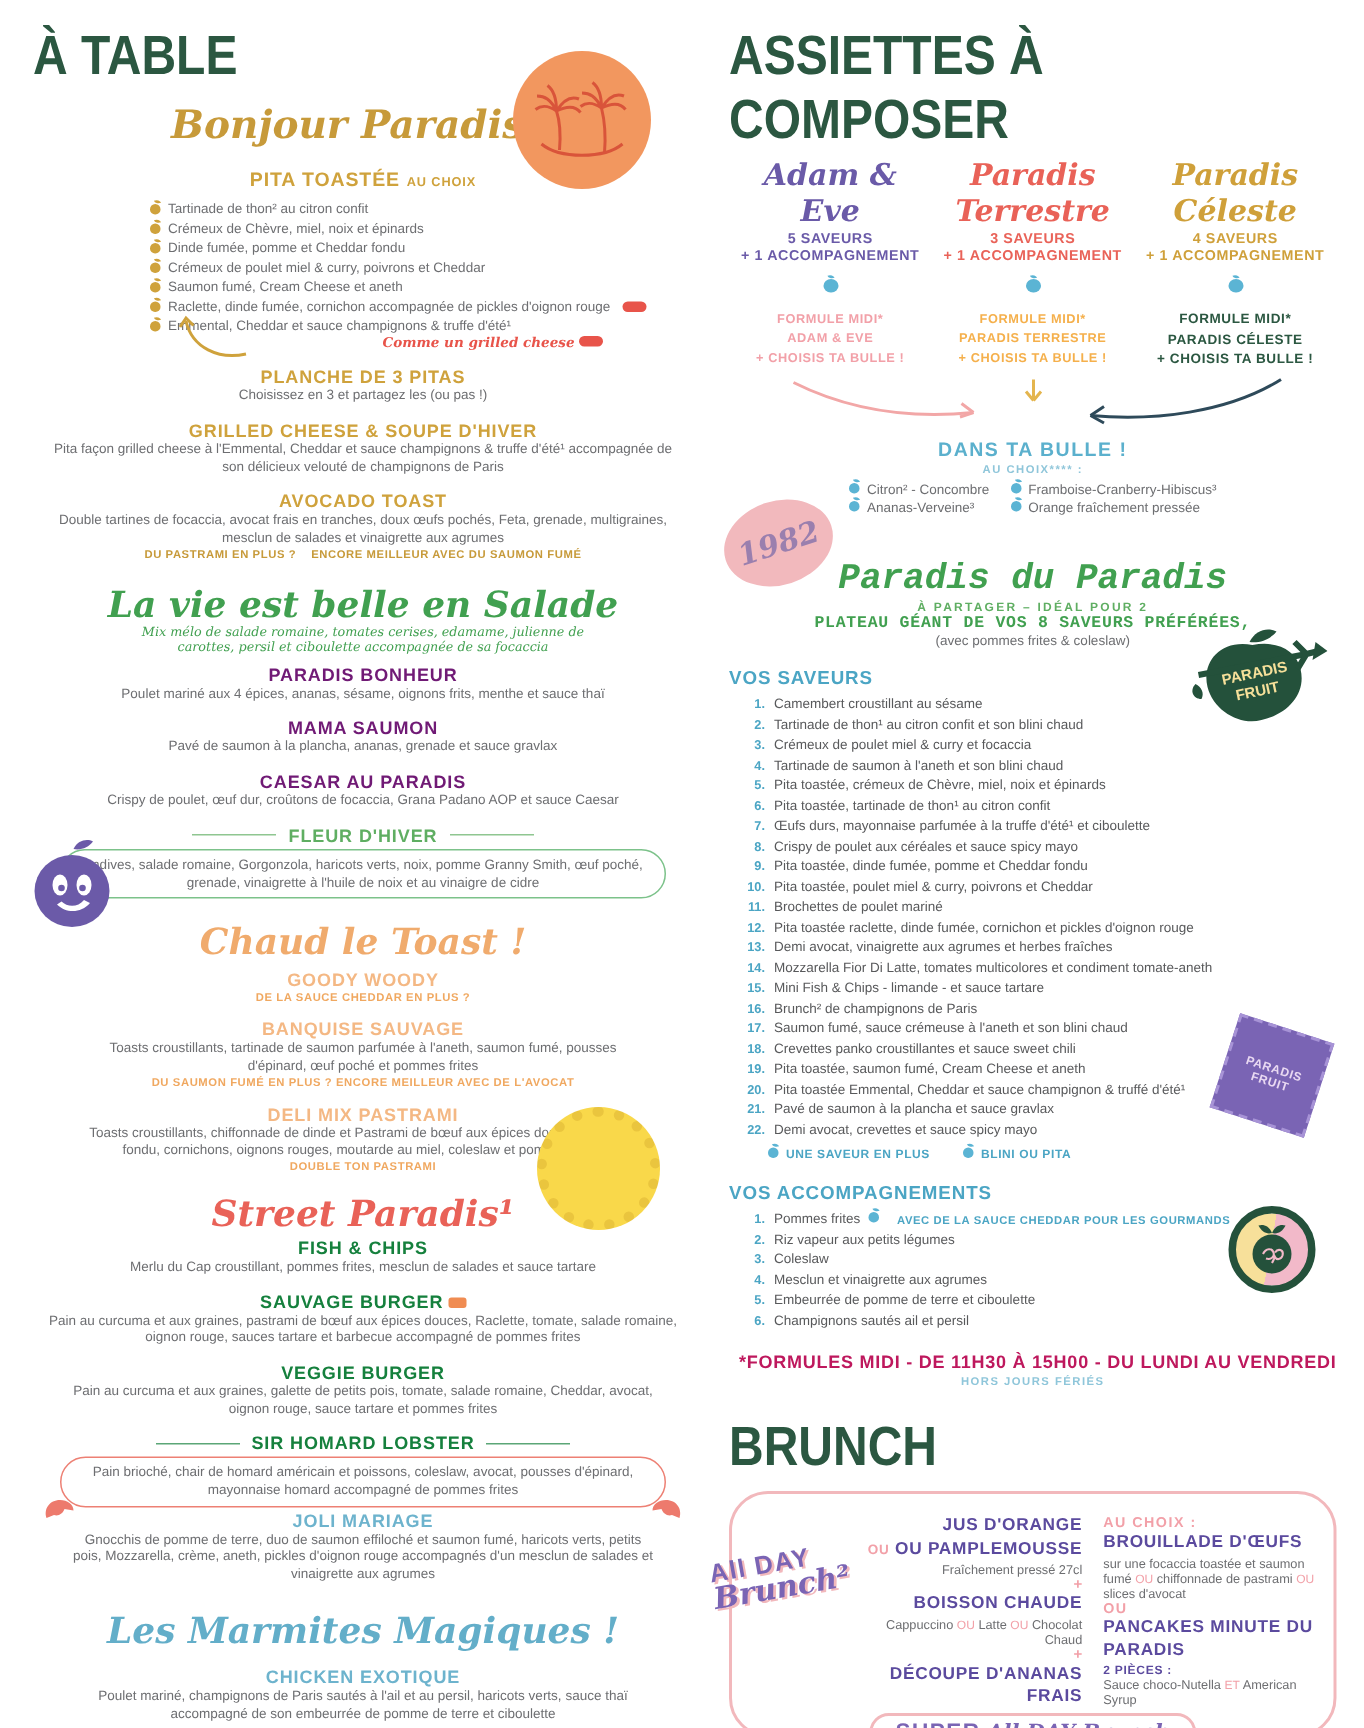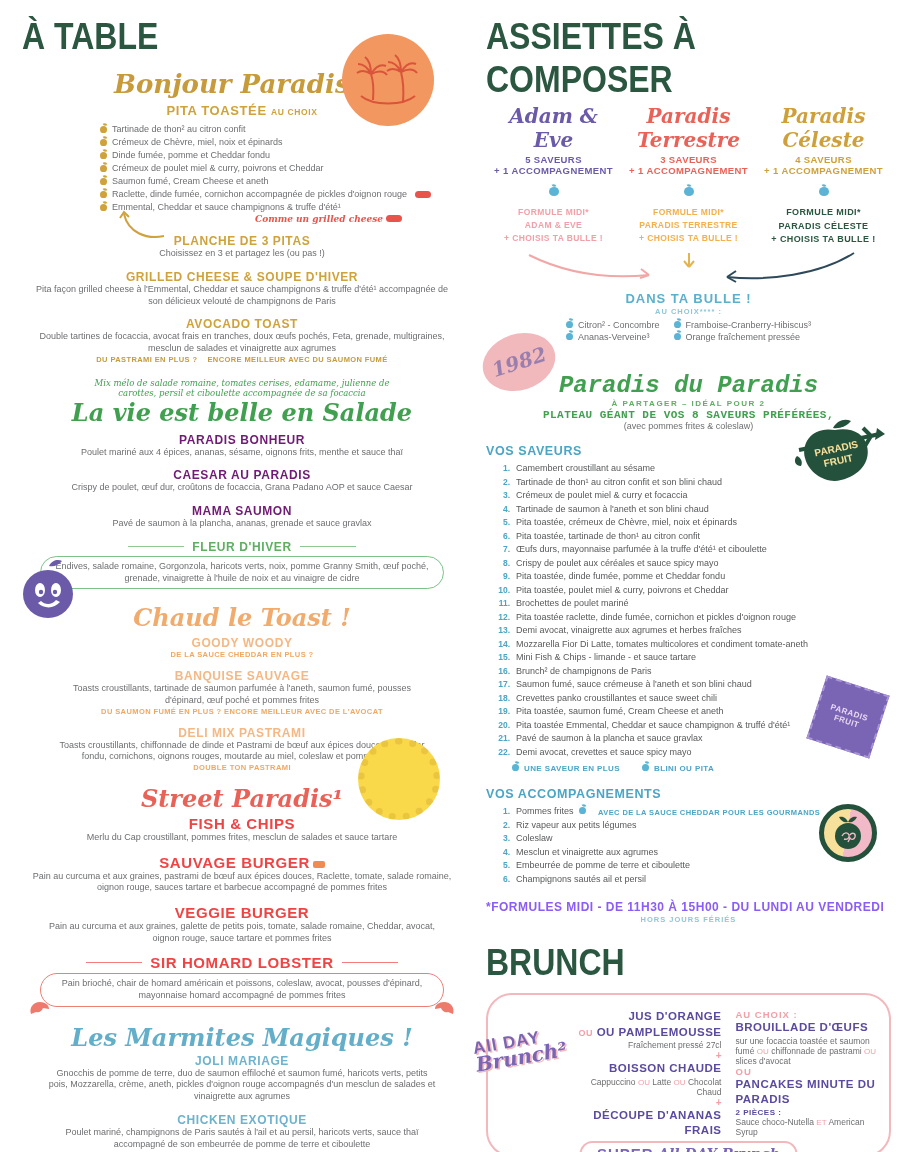--- a/index.html
+++ b/index.html
@@ -25,21 +25,21 @@
   .h-gold{color:#cfa23c;font-weight:bold;font-size:12px;letter-spacing:.6px;}
   
   .green{color:#41a050;}
   .h-green{color:#701a75;font-weight:bold;font-size:12px;letter-spacing:.6px;}
   
   .orange{color:#f0ab6d;}
   .h-orange{color:#f4b884;font-weight:bold;font-size:12px;letter-spacing:.6px;}
   .up-orange{color:#f0a860;}
   
   .coral{color:#e96258;}
-  .h-coral{color:#ef4444;font-weight:bold;font-size:15px;letter-spacing:.6px;}
+  .h-coral{color:#15803d;font-weight:bold;font-size:12px;letter-spacing:.6px;}
   
   .blue{color:#63aec9;}
   .h-blue{color:#6db3cd;font-weight:bold;font-size:12px;letter-spacing:.6px;}
   
   .teal{color:#4ba5c4;}
   .h-teal{color:#4ba5c4;font-weight:bold;font-size:12.5px;letter-spacing:.6px;}
   .purple{color:#6a5aa8;}
   .pink{color:#f2a0a8;}
   .dkgreen{color:#2b5741;}
 
@@ -77,21 +77,21 @@
   .bulle-opt{display:flex;align-items:center;gap:5px;}
 
   
   ol.numlist{margin:4px 0 0 0;padding:0 0 0 26px;counter-reset:item;list-style:none;text-align:left;}
   ol.numlist li{font-size:9px;line-height:1.5;color:#58595b;counter-increment:item;position:relative;padding-left:4px;}
   ol.numlist li::before{content:counter(item) ".";position:absolute;left:-18px;width:16px;text-align:right;color:#4ba5c4;font-weight:bold;font-size:8.5px;}
 
   .extra-row{display:flex;gap:22px;margin:5px 0 0 26px;font-size:8px;font-weight:bold;color:#4ba5c4;letter-spacing:.4px;align-items:center;}
   .extra-item{display:flex;gap:5px;}
 
-  .formules-midi{font-size:12px;font-weight:bold;color:#8b5cf6;letter-spacing:.5px;margin-top:14px;text-align:left;}
+  .formules-midi{font-size:12px;font-weight:bold;color:#be185d;letter-spacing:.5px;margin-top:14px;text-align:right;}
   .formules-sub{font-size:7.5px;font-weight:bold;color:#8fc6da;letter-spacing:1px;text-align:center;margin-top:1px;}
 
   
   .brunch-box{border:2px solid #f2b8bc;border-radius:26px;margin-top:14px;padding:14px 10px 16px 26px;display:flex;gap:14px;position:relative;}
   .brunch-col{flex:1 1 0;}
   .brunch-col.leftal{text-align:right;}
   .b-head{font-size:11.5px;font-weight:bold;color:#5b4a9e;letter-spacing:.5px;line-height:1.35;}
   .b-sub{font-size:8.5px;color:#6d6e71;}
   .b-plus{color:#f2a0a8;font-weight:bold;font-size:10px;line-height:1.1;}
   .b-pink{color:#f2a0a8;font-weight:bold;font-size:9.5px;letter-spacing:1px;}
@@ -131,21 +131,21 @@
           <path d="M48 22 C42 18 38 18 34 21 M48 22 C44 14 40 12 35 12 M48 22 C48 13 46 8 42 5 M48 22 C53 14 58 12 63 14 M48 22 C56 18 61 19 64 23"></path>
         </g>
         <path d="M8 46 C20 56 50 56 62 46" stroke="#d9543a" stroke-width="2" fill="none"></path>
       </svg>
     </div>
 
     <div class="bigtitle">À TABLE</div>
 
     <div class="sec center" style="margin-top:16px;">
       <div class="script gold" style="font-size:26px;">Bonjour Paradis !</div>
-      <div style="margin-top:2px;">
+      <div style="margin-top:12px;">
         <span class="h-gold" style="font-size:13px;">PITA TOASTÉE</span>
         <span class="h-gold" style="font-size:8.5px;">AU CHOIX</span>
       </div>
       <ul class="pita-list">
         <li>
             <span class="apple-icon"></span>
             <span>Tartinade de thon² au citron confit</span>
           </li>
         <li>
             <span class="apple-icon"></span>
@@ -195,35 +195,35 @@
 
     <div class="sec center">
       <div class="h-gold">AVOCADO TOAST</div>
       <div class="dish-desc" style="padding:0 14px;">Double tartines de focaccia, avocat frais en tranches, doux œufs pochés, Feta, grenade, multigraines, mesclun de salades et vinaigrette aux agrumes</div>
       <div class="upsell gold">
         <span>DU PASTRAMI EN PLUS ?</span>&nbsp;&nbsp;&nbsp;&nbsp;<span>ENCORE MEILLEUR AVEC DU SAUMON FUMÉ</span>
       </div>
     </div>
 
     <div class="sec center" style="margin-top:14px;">
+      <div class="script green" style="font-size:24px;">La vie est belle en Salade</div>
       <div class="script green" style="font-size:8.5px;font-weight:normal;padding:0 60px;">Mix mélo de salade romaine, tomates cerises, edamame, julienne de carottes, persil et ciboulette accompagnée de sa focaccia</div>
-      <div class="script green" style="font-size:24px;">La vie est belle en Salade</div>
     </div>
 
     <div class="sec center" style="margin-top:6px;">
       <div class="h-green">PARADIS BONHEUR</div>
       <div class="dish-desc">Poulet mariné aux 4 épices, ananas, sésame, oignons frits, menthe et sauce thaï</div>
     </div>
     <div class="sec center">
+      <div class="h-green">MAMA SAUMON</div>
+      <div class="dish-desc">Pavé de saumon à la plancha, ananas, grenade et sauce gravlax</div>
+    </div>
+    <div class="sec center">
       <div class="h-green">CAESAR AU PARADIS</div>
       <div class="dish-desc">Crispy de poulet, œuf dur, croûtons de focaccia, Grana Padano AOP et sauce Caesar</div>
-    </div>
-    <div class="sec center">
-      <div class="h-green">MAMA SAUMON</div>
-      <div class="dish-desc">Pavé de saumon à la plancha, ananas, grenade et sauce gravlax</div>
     </div>
 
     <div class="sec center">
       <div class="h-green side-lines" style="color:#5fae62;">
           <span>FLEUR D'HIVER</span>
         </div>
       <div class="pillbox">
         <div class="dish-desc">Endives, salade romaine, Gorgonzola, haricots verts, noix, pomme Granny Smith, œuf poché, grenade, vinaigrette à l'huile de noix et au vinaigre de cidre</div>
       </div>
     </div>
@@ -286,27 +286,27 @@
         <svg width="22" height="16" viewBox="0 0 22 16" style="position:absolute;left:-12px;bottom:-10px;">
             <path d="M2 14 C0 8 4 2 11 2 C16 2 20 5 20 9 L14 8 C13 11 10 13 7 12 Z" fill="#ed7a6d"></path>
           </svg>
         <svg width="22" height="16" viewBox="0 0 22 16" style="position:absolute;right:-12px;bottom:-10px;transform:scaleX(-1);">
             <path d="M2 14 C0 8 4 2 11 2 C16 2 20 5 20 9 L14 8 C13 11 10 13 7 12 Z" fill="#ed7a6d"></path>
           </svg>
         <div class="dish-desc">Pain brioché, chair de homard américain et poissons, coleslaw, avocat, pousses d'épinard, mayonnaise homard accompagné de pommes frites</div>
       </div>
     </div>
 
-    <div class="sec center" style="margin-top:16px;">
-      <div class="script blue" style="font-size:24px;">Les Marmites Magiques !</div>
-    </div>
-
     <div class="sec center" style="margin-top:2px;">
       <div class="h-blue">JOLI MARIAGE</div>
       <div class="dish-desc" style="padding:0 26px;">Gnocchis de pomme de terre, duo de saumon effiloché et saumon fumé, haricots verts, petits pois, Mozzarella, crème, aneth, pickles d'oignon rouge accompagnés d'un mesclun de salades et vinaigrette aux agrumes</div>
+    </div>
+
+    <div class="sec center" style="margin-top:16px;">
+      <div class="script blue" style="font-size:24px;">Les Marmites Magiques !</div>
     </div>
     <div class="sec center">
       <div class="h-blue">CHICKEN EXOTIQUE</div>
       <div class="dish-desc" style="padding:0 26px;">Poulet mariné, champignons de Paris sautés à l'ail et au persil, haricots verts, sauce thaï accompagné de son embeurrée de pomme de terre et ciboulette</div>
     </div>
 
   </div>
 
   <div class="col col-right">
 

